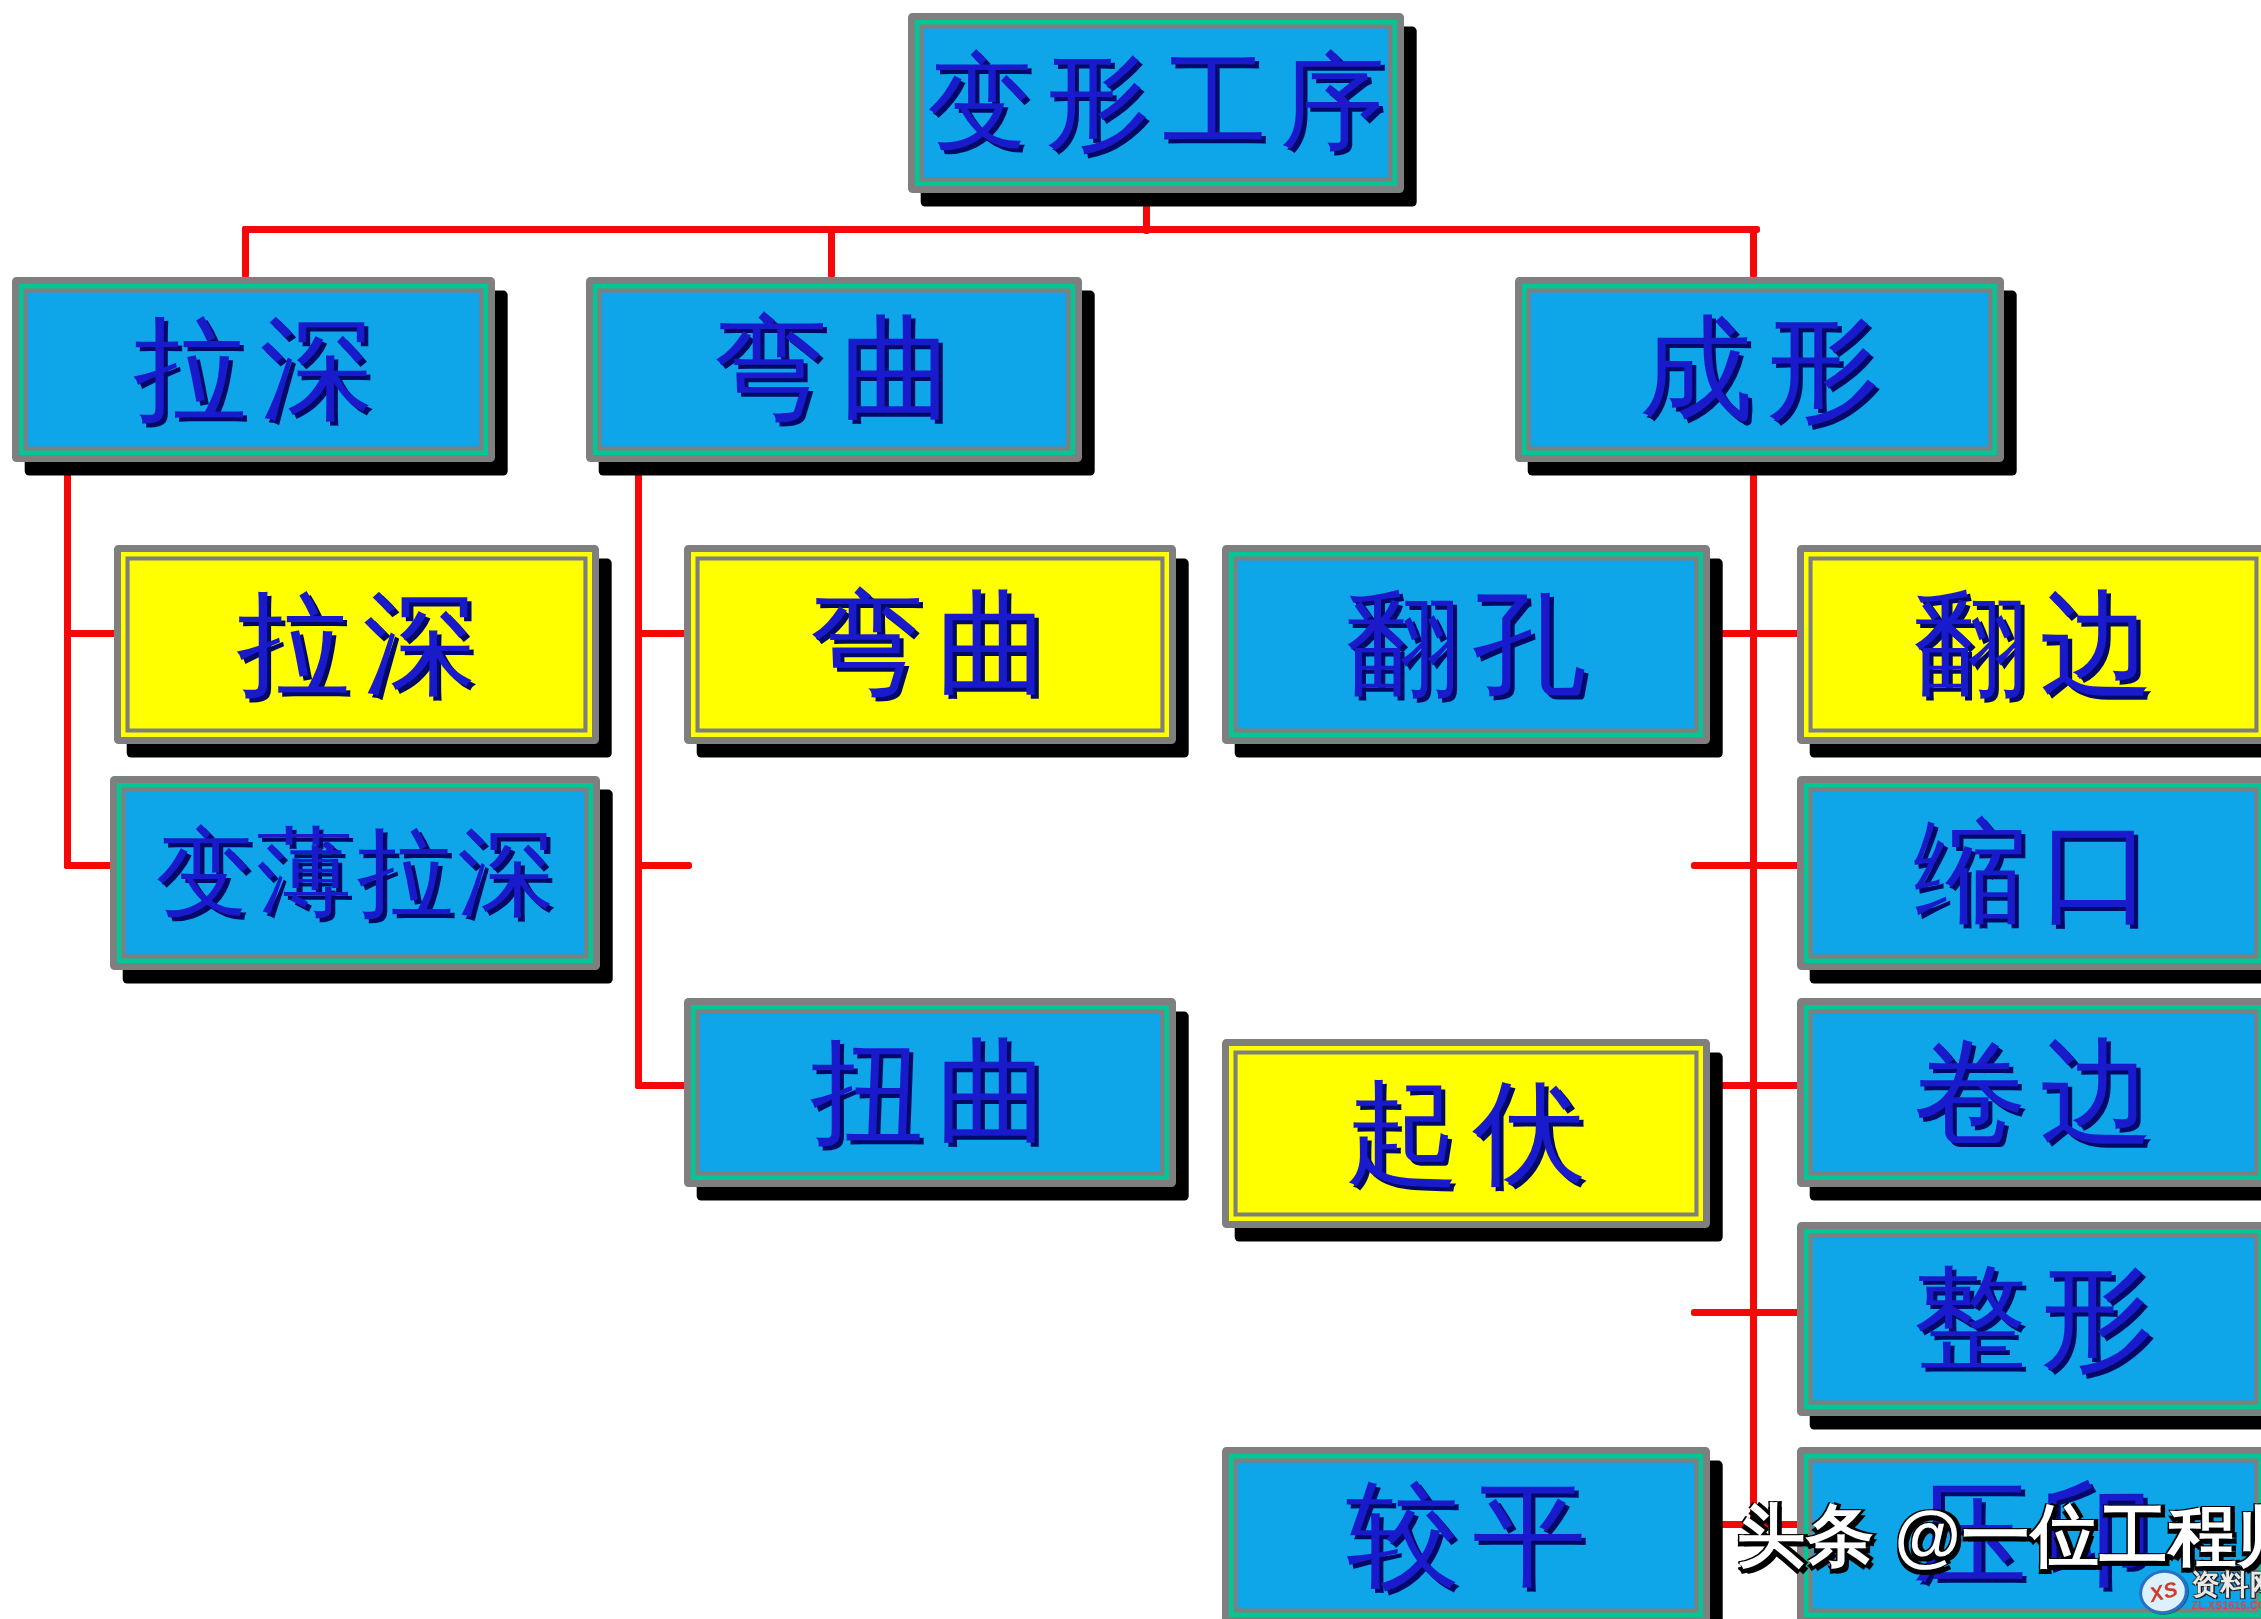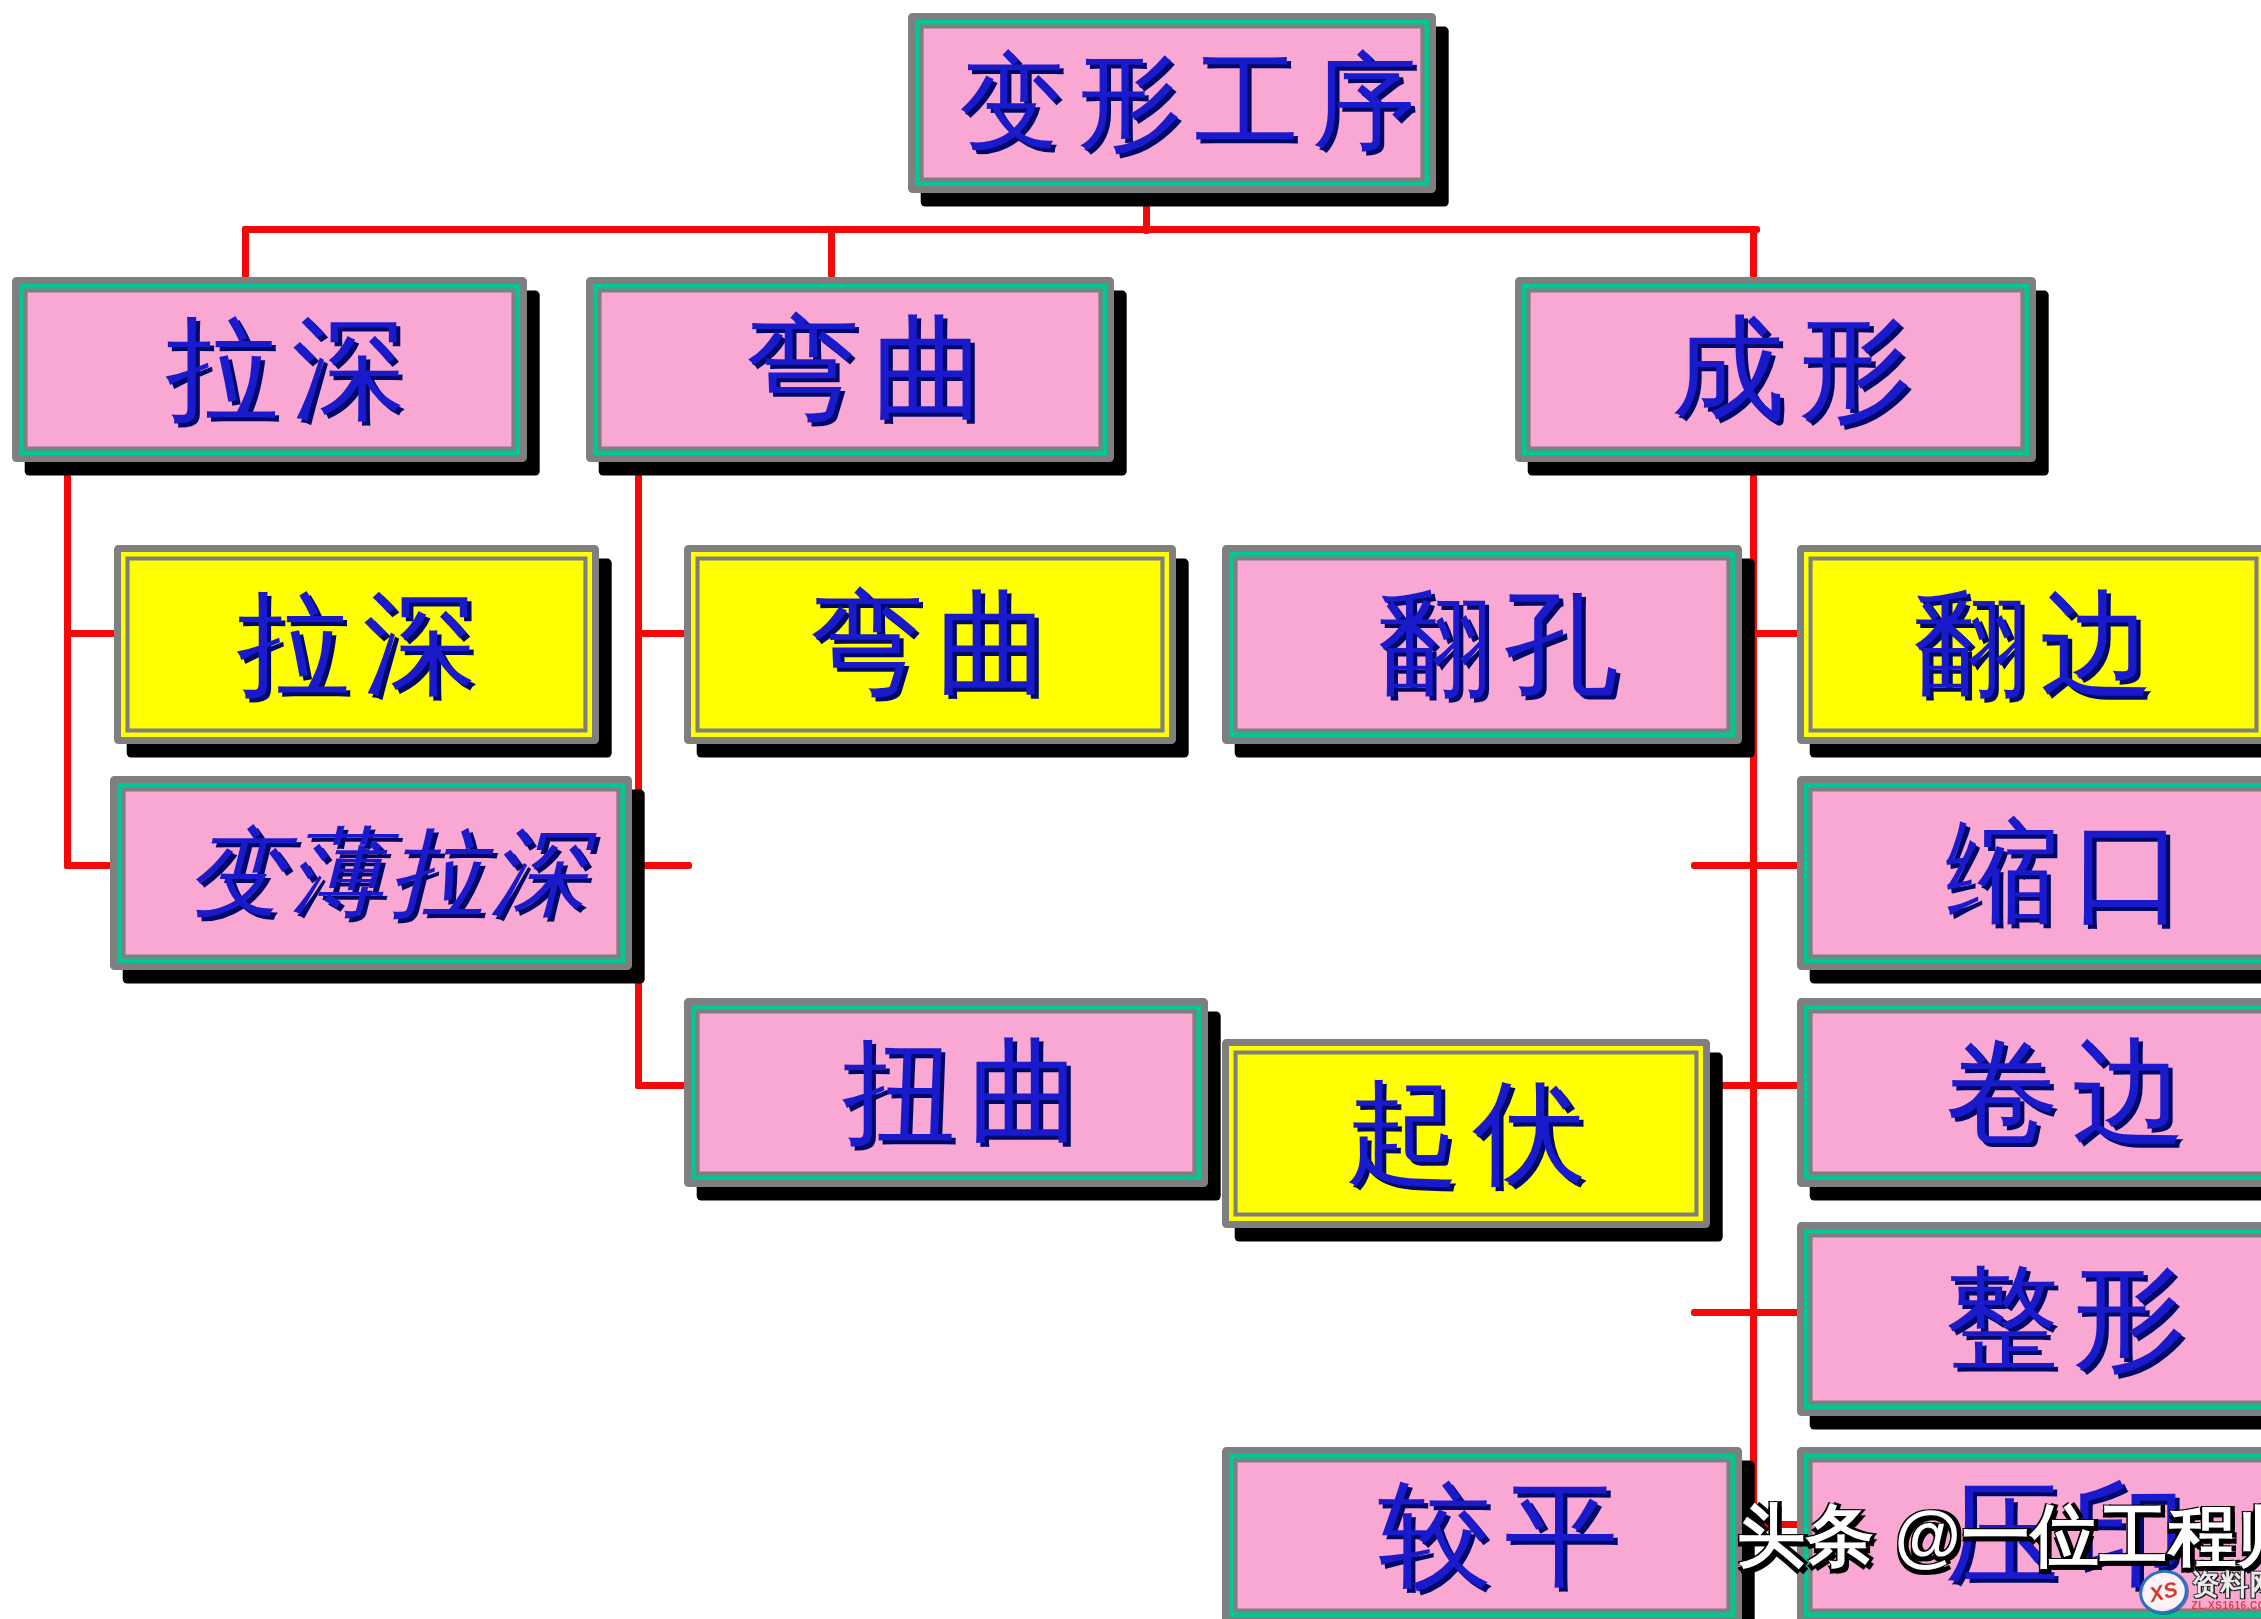--- a/index.html
+++ b/index.html
@@ -12,45 +12,44 @@
   }
   
   .conn{position:absolute;background:#f70808;z-index:1;border-radius:2.7px;}
   
   .node{
     position:absolute;z-index:2;
     display:flex;align-items:center;justify-content:center;
     border:7.2px solid #7f7f7f;border-radius:4.5px;
   }
   .node.teal{
-    background:#f9a8d4;
+    background:#0ea5e9;
     box-shadow:12.7px 13.6px 0 0 #000000,
                inset 0 0 0 4.5px #00c795,
                inset 0 0 0 8.6px #7f7f7f;
-    padding-left:32px;
   }
   .node.yellow{
     background:#ffff00;
     box-shadow:12.7px 13.6px 0 0 #000000,
                inset 0 0 0 4.5px #ffff00,
                inset 0 0 0 8.6px #7f7f7f;
   }
   .node .label{
     color:#1a1acd;
     text-shadow:4.1px 4.1px 0 #000a66;
     white-space:nowrap;
     letter-spacing:12.7px;
     text-indent:12.7px;
     line-height:1;
     user-select:none;
   }
   .fs-root  .label{font-size:105px;}
   .fs-parent .label{font-size:114px;}
   .fs-child  .label{font-size:114px;}
-  .fs-small  .label{font-size:97px;letter-spacing:3.6px;text-indent:3.6px;font-style:italic;}
+  .fs-small  .label{font-size:97px;letter-spacing:3.6px;text-indent:3.6px;}
   
   #watermark{
     position:absolute;z-index:50;
     left:1737px;top:1501px;
     font-family:"Liberation Sans","DejaVu Sans",sans-serif;
     font-weight:900;font-size:68px;line-height:1;
     color:#ffffff;white-space:nowrap;
     text-shadow:4.5px 4.5px 0 #000000,-1.4px -1.4px 0 #000000,
                 4.5px -1.4px 0 #000000,-1.4px 4.5px 0 #000000;
     letter-spacing:0.9px;

